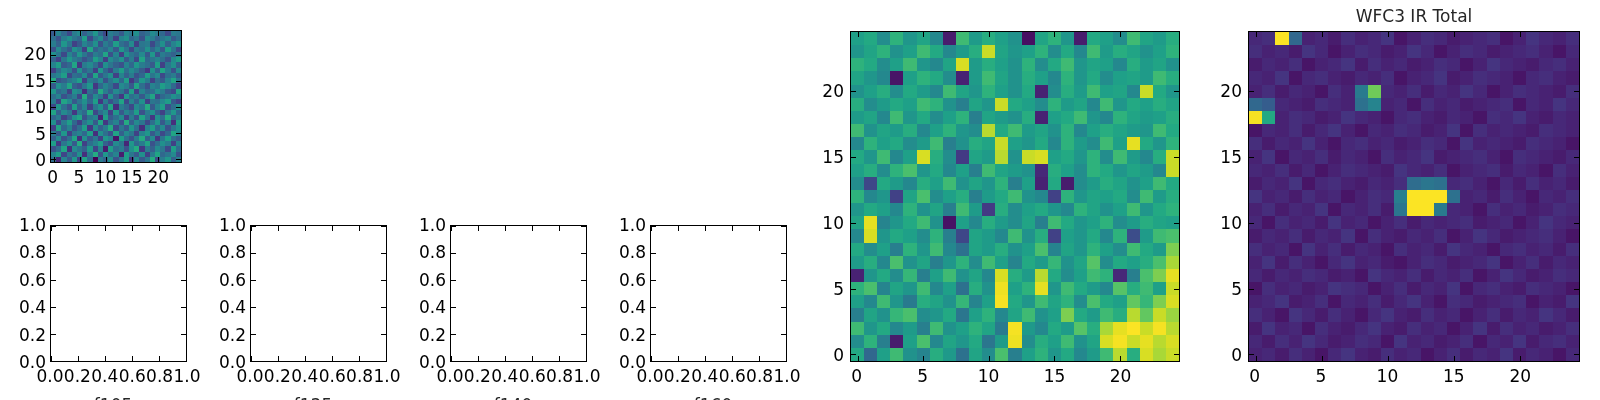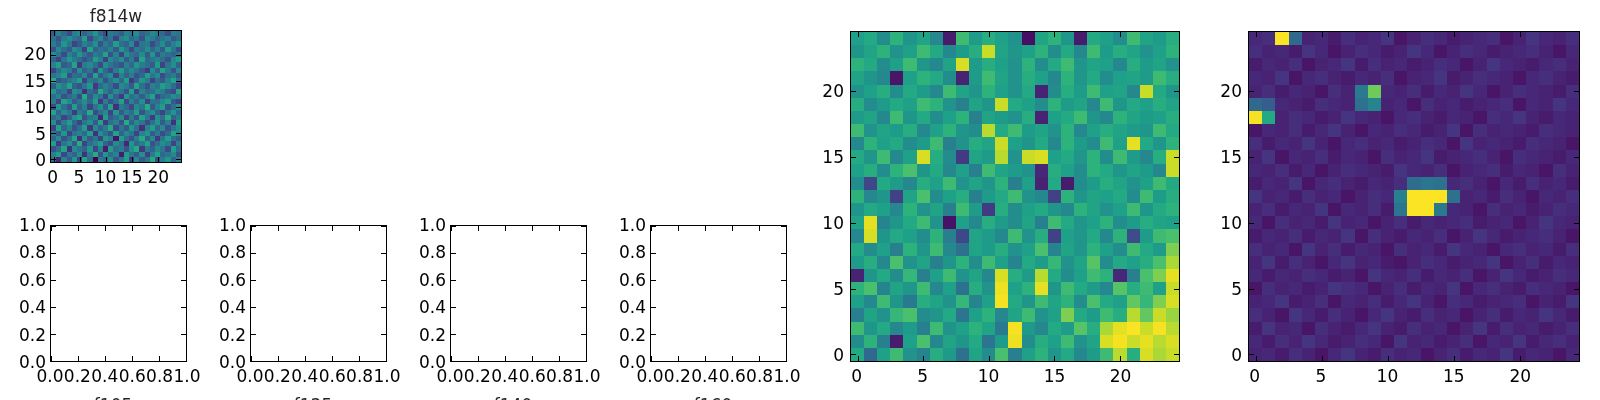--- a/index.html
+++ b/index.html
@@ -16,21 +16,20 @@
          text-align:center;white-space:nowrap;}
   .tkx{position:absolute;width:1px;background:#000;}
   .tky{position:absolute;height:1px;background:#000;}
   .ylab-col{position:absolute;}
   .xlab-row{position:absolute;}
 </style>
 </head>
 <body>
 
 <div class="panel" style="left:0px;top:0px;width:200px;height:195px;">
-  <div class="title" style="left:0;top:6px;width:232px;">f814w</div>
   <div class="axes" id="ax-f814w" style="left:50px;top:30px;width:132px;height:133px;">
     <div class="hm" id="hm-f814w" style="grid-template-columns: repeat(25, 1fr); grid-template-rows: repeat(25, 1fr);">
         <i style="background:rgb(55,90,140)"></i>
         <i style="background:rgb(38,131,142)"></i>
         <i style="background:rgb(48,104,142)"></i>
         <i style="background:rgb(61,73,137)"></i>
         <i style="background:rgb(41,124,142)"></i>
         <i style="background:rgb(36,138,142)"></i>
         <i style="background:rgb(52,97,141)"></i>
         <i style="background:rgb(43,118,142)"></i>
@@ -1533,20 +1532,21 @@
   <div class="xlab-row" id="xl-acs" style="left:50px;top:366px;width:330px;height:26px;">
       <div class="xtick" style="left:2%;">0</div>
       <div class="xtick" style="left:22%;">5</div>
       <div class="xtick" style="left:42%;">10</div>
       <div class="xtick" style="left:62%;">15</div>
       <div class="xtick" style="left:82%;">20</div>
     </div>
 </div>
 
 <div class="panel" style="left:1200px;top:0px;width:400px;height:400px;">
+  <div class="title" style="left:48px;top:6px;width:332px;">WFC3 IR Total</div>
   <div class="axes" id="ax-wfc3" style="left:48px;top:31px;width:332px;height:331px;">
     <div class="hm" id="hm-wfc3" style="grid-template-columns: repeat(25, 1fr); grid-template-rows: repeat(25, 1fr);">
         <i style="background:rgb(71,40,120)"></i>
         <i style="background:rgb(70,46,124)"></i>
         <i style="background:rgb(251,228,36)"></i>
         <i style="background:rgb(49,104,142)"></i>
         <i style="background:rgb(72,34,115)"></i>
         <i style="background:rgb(71,40,120)"></i>
         <i style="background:rgb(72,28,109)"></i>
         <i style="background:rgb(70,46,124)"></i>

